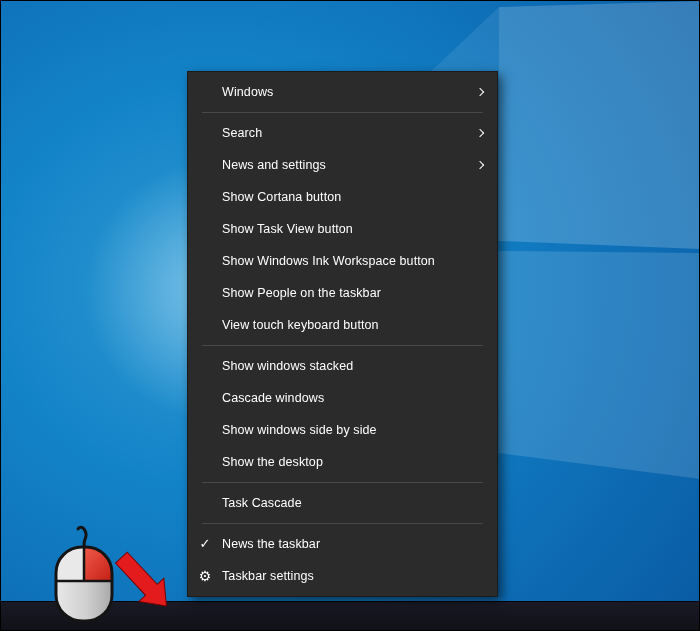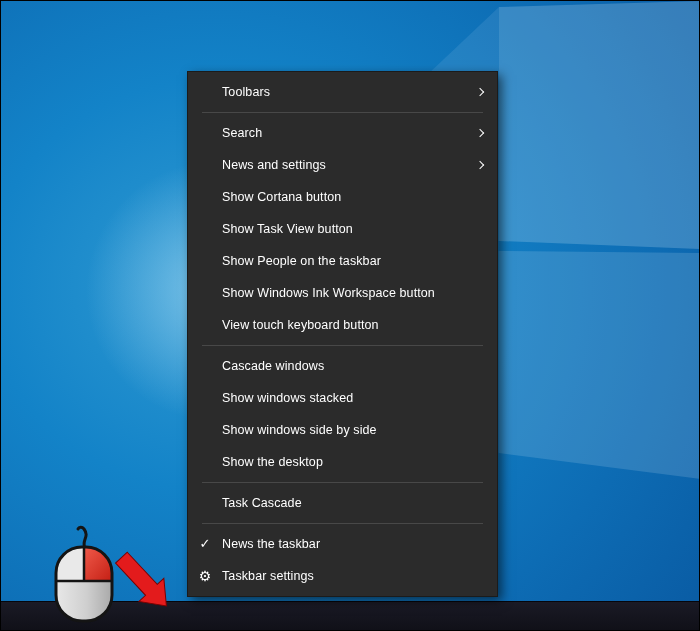--- a/index.html
+++ b/index.html
@@ -87,21 +87,21 @@
       <polygon points="498,250 700,252 700,478 498,452" opacity="0.16"></polygon>
     </g>
   </svg>
 
   <div id="taskbar"></div>
 
   <div id="context-menu">
 
     <div class="menu-item">
       <span class="gutter"></span>
-      <span class="label">Toolbars</span>
+      <span class="label">Windows</span>
       <span class="chev-box">
           <span class="chev"></span>
         </span>
     </div>
 
     <div class="menu-sep"></div>
 
     <div class="menu-item">
       <span class="gutter"></span>
       <span class="label">Search</span>
@@ -123,43 +123,43 @@
       <span class="label">Show Cortana button</span>
     </div>
 
     <div class="menu-item">
       <span class="gutter"></span>
       <span class="label">Show Task View button</span>
     </div>
 
     <div class="menu-item">
       <span class="gutter"></span>
+      <span class="label">Show Windows Ink Workspace button</span>
+    </div>
+
+    <div class="menu-item">
+      <span class="gutter"></span>
       <span class="label">Show People on the taskbar</span>
     </div>
 
     <div class="menu-item">
       <span class="gutter"></span>
-      <span class="label">Show Windows Ink Workspace button</span>
-    </div>
-
-    <div class="menu-item">
-      <span class="gutter"></span>
       <span class="label">View touch keyboard button</span>
     </div>
 
     <div class="menu-sep"></div>
 
     <div class="menu-item">
       <span class="gutter"></span>
+      <span class="label">Show windows stacked</span>
+    </div>
+
+    <div class="menu-item">
+      <span class="gutter"></span>
       <span class="label">Cascade windows</span>
-    </div>
-
-    <div class="menu-item">
-      <span class="gutter"></span>
-      <span class="label">Show windows stacked</span>
     </div>
 
     <div class="menu-item">
       <span class="gutter"></span>
       <span class="label">Show windows side by side</span>
     </div>
 
     <div class="menu-item">
       <span class="gutter"></span>
       <span class="label">Show the desktop</span>

